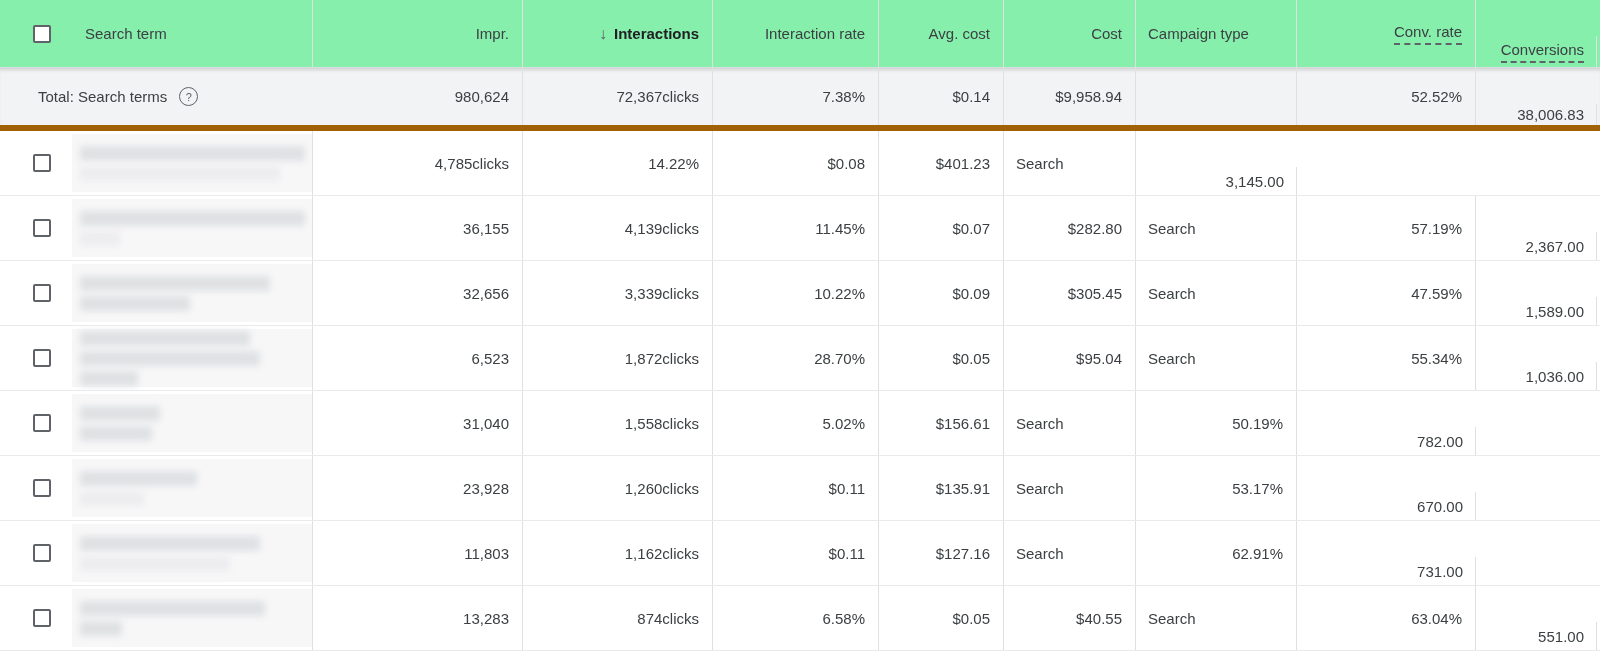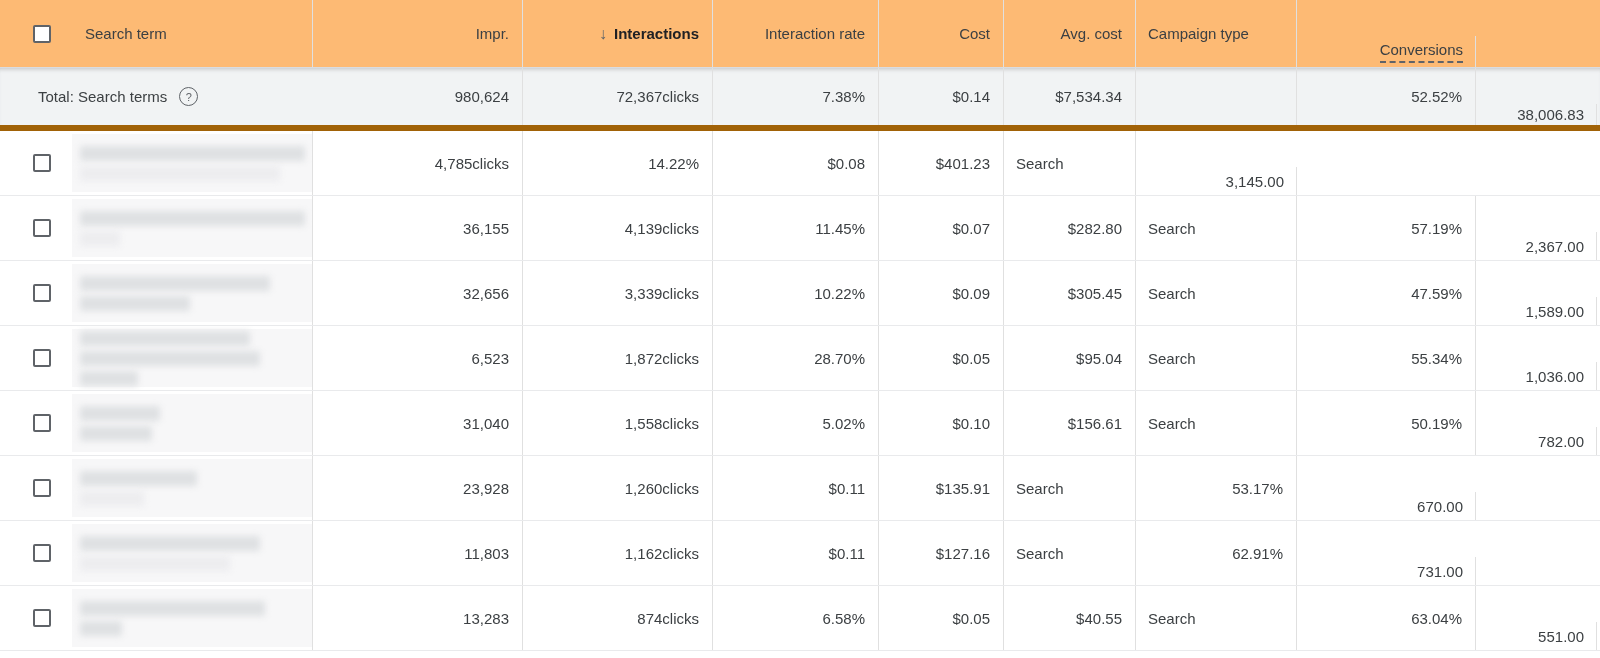--- a/index.html
+++ b/index.html
@@ -16,21 +16,21 @@
   .cell {
     display:flex; align-items:center;
     box-sizing:border-box; font-size:15px;
     overflow:hidden; white-space:nowrap;
   }
   .vb { border-right:1px solid #e0e0e0; }
   .num { justify-content:flex-end; padding-right:13px; text-align:right; }
   .left { justify-content:flex-start; }
 
   
-  .header { height:68px; border-bottom:1px solid #dadce0; background:#fdba74; }
+  .header { height:68px; border-bottom:1px solid #dadce0; background:#86efac; }
   .h-term { padding-left:17px; font-weight:500; }
   .h-sorted { font-weight:700; color:#202124; }
   .sort-arrow { color:#5f6368; margin-right:7px; font-size:16px; font-weight:400; }
   .dashed { border-bottom:2px dashed #5f6368; padding-bottom:3px; }
   .conv-col { padding-right:12px;margin-top:36px; }
 
   
   .checkcell { padding-left:33px; }
   .checkbox {
     width:18px; height:18px; box-sizing:border-box;
@@ -86,27 +86,30 @@
       <span>Impr.</span>
     </div>
     <div class="cell num vb">
       <span class="sort-arrow">↓</span>
       <span class="h-sorted">Interactions</span>
     </div>
     <div class="cell num vb">
       <span>Interaction rate</span>
     </div>
     <div class="cell num vb">
+      <span>Avg. cost</span>
+    </div>
+    <div class="cell num vb">
       <span>Cost</span>
-    </div>
-    <div class="cell num vb">
-      <span>Avg. cost</span>
     </div>
     <div class="cell left vb" style="padding-left:12px;align-items:center;">
       <span>Campaign type</span>
+    </div>
+    <div class="cell num vb">
+      <span class="dashed">Conv. rate</span>
     </div>
     <div class="cell num vb conv-col">
       <span class="dashed">Conversions</span>
     </div>
     <div></div>
   </div>
 
   <div class="grid-row total-row">
     <div class="cell left t-label">
       <span>Total: Search terms</span>
@@ -114,21 +117,21 @@
     </div>
     <div class="cell num vb">980,624</div>
     <div class="cell num vb">
       <div class="stack">
         <div>72,367</div>
         <div>clicks</div>
       </div>
     </div>
     <div class="cell num vb">7.38%</div>
     <div class="cell num vb">$0.14</div>
-    <div class="cell num vb">$7,534.34</div>
+    <div class="cell num vb">$9,958.94</div>
     <div class="cell left vb" style="padding-left:12px;"></div>
     <div class="cell num vb">52.52%</div>
     <div class="cell num vb conv-col">38,006.83</div>
     <div></div>
   </div>
 
   <div id="rows-container">
   <div class="grid-row data-row">
     <div class="cell checkcell">
       <span class="checkbox"></span>
@@ -243,21 +246,20 @@
           </div>
     </div>
     <div class="cell num vb">31,040</div>
     <div class="cell num vb">
       <div class="stack">
         <div>1,558</div>
         <div>clicks</div>
       </div>
     </div>
     <div class="cell num vb">5.02%</div>
-    <div class="cell num vb">$0.10</div>
     <div class="cell num vb">$156.61</div>
     <div class="cell left vb" style="padding-left:12px;">Search</div>
     <div class="cell num vb">50.19%</div>
     <div class="cell num vb conv-col">782.00</div>
     <div></div>
   </div>
 
   <div class="grid-row data-row">
     <div class="cell checkcell">
       <span class="checkbox"></span>

